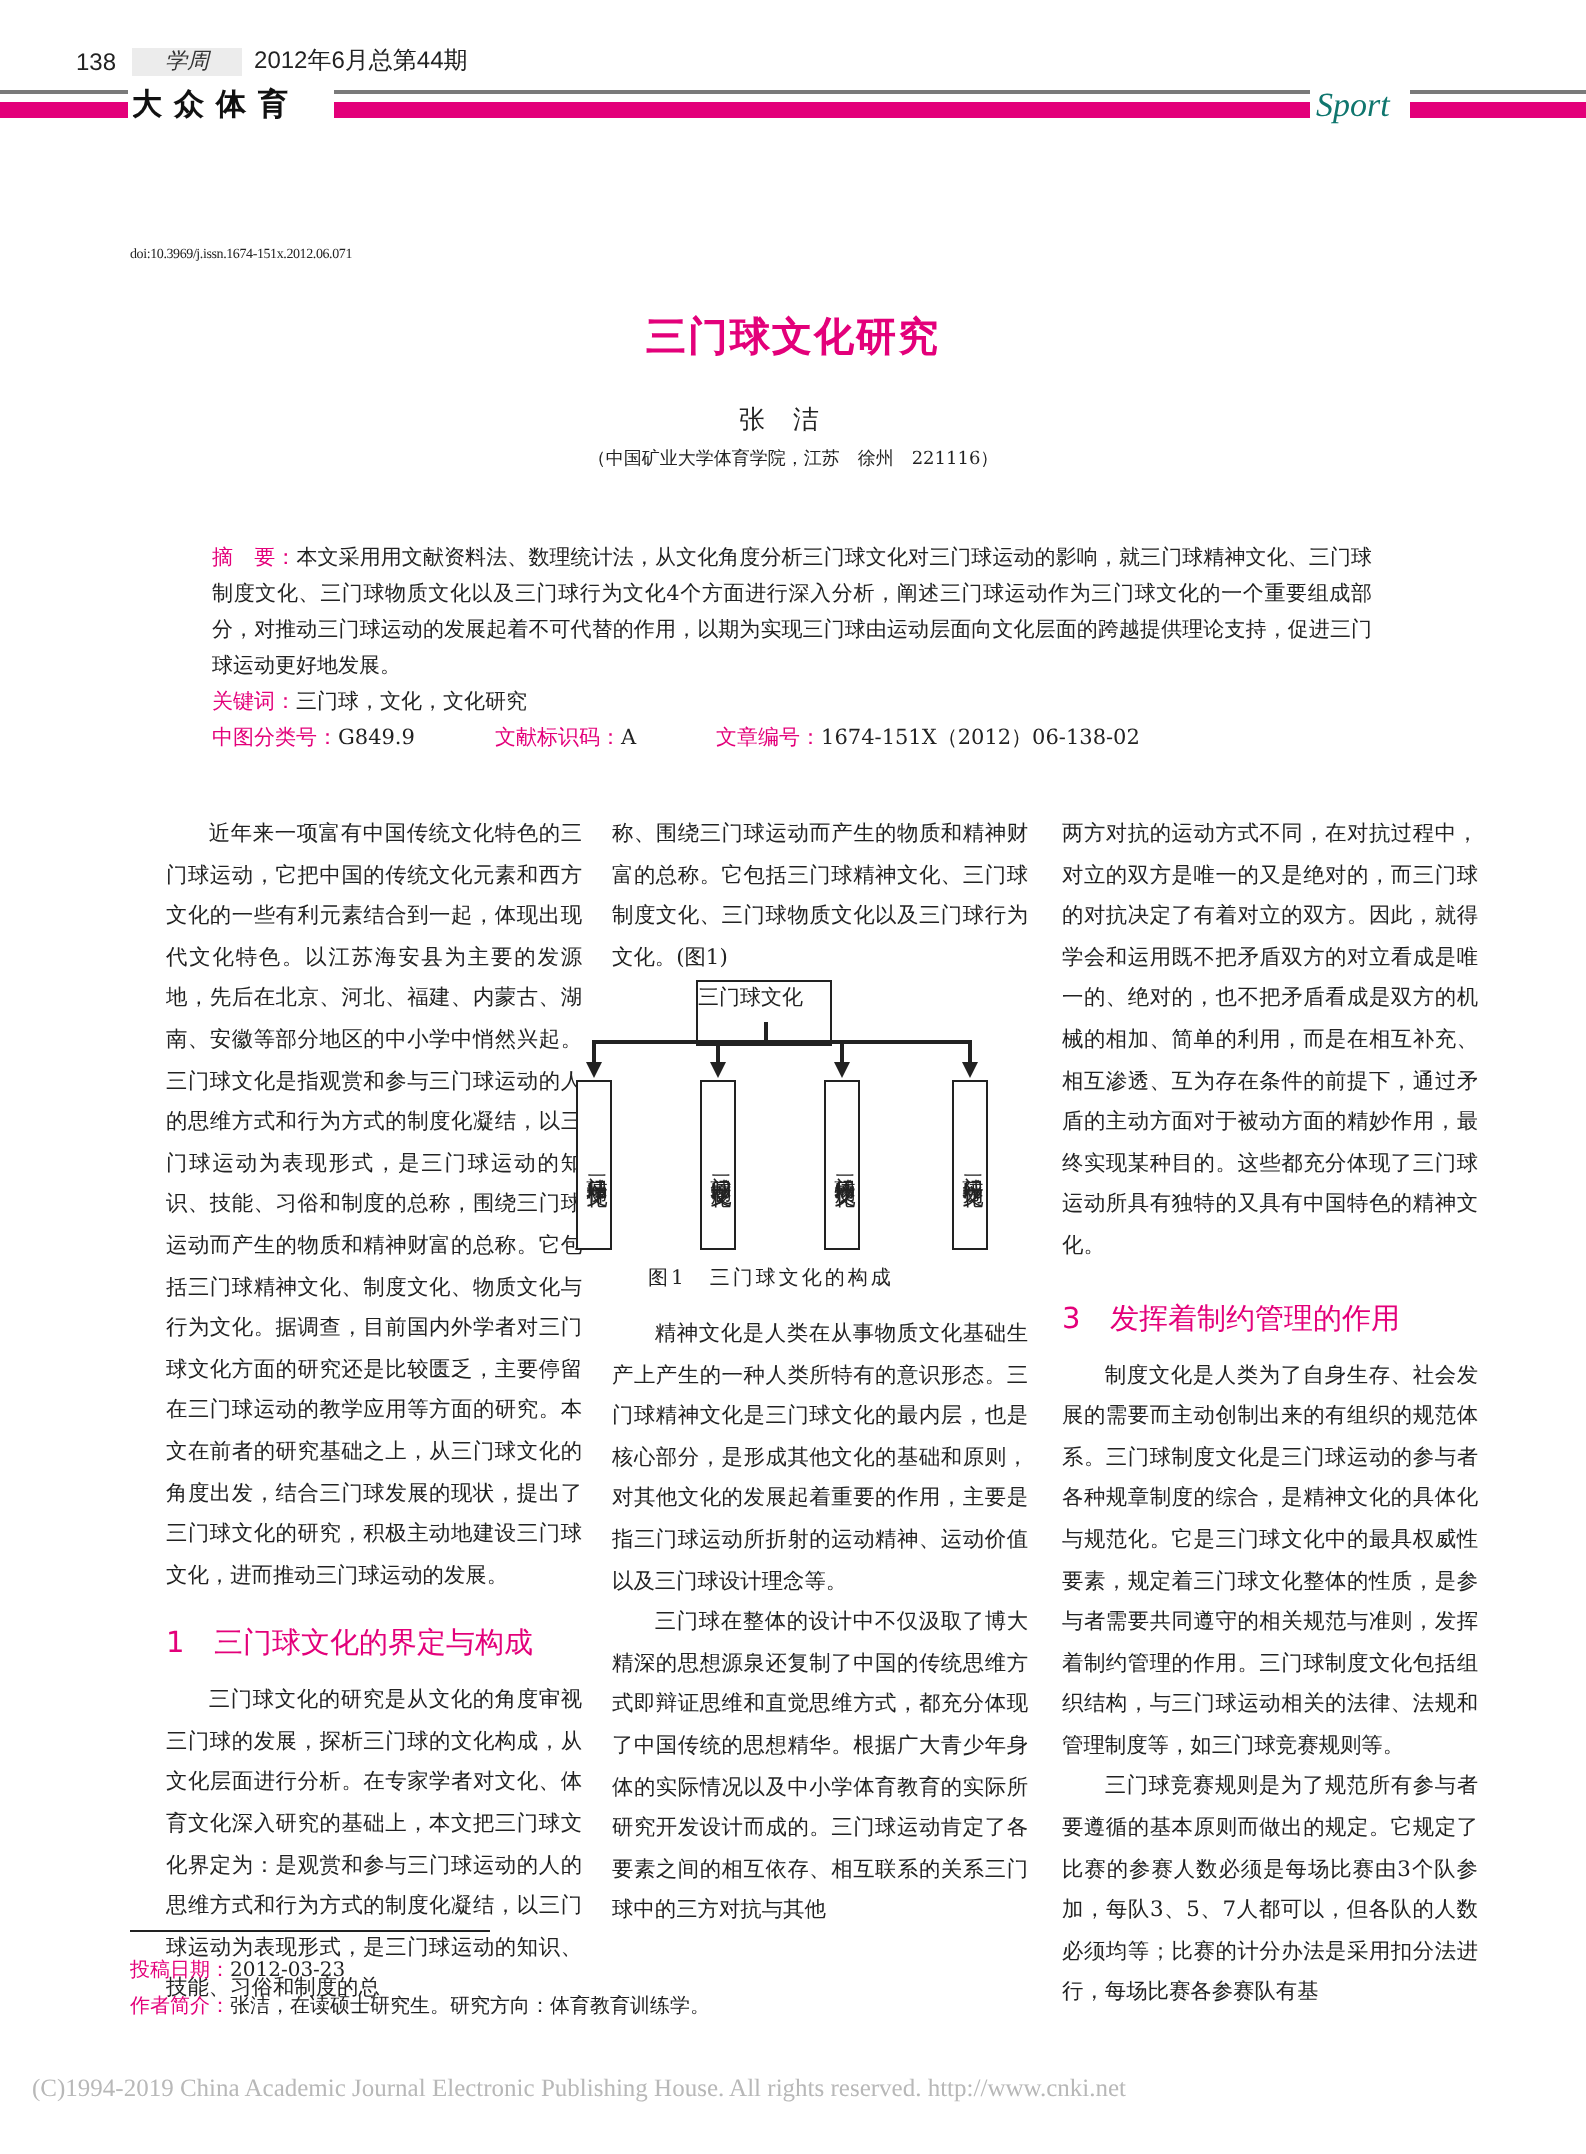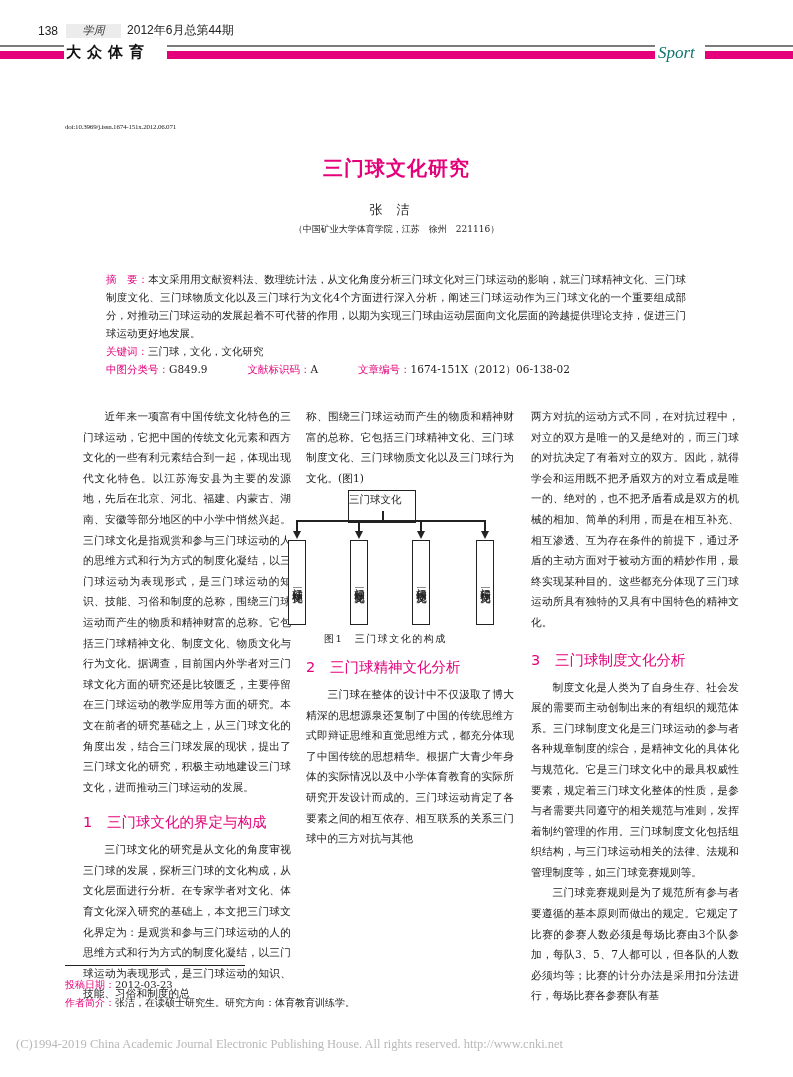--- a/index.html
+++ b/index.html
@@ -117,30 +117,28 @@
   <div class="arrow" style="left:133px;top:43px;"></div>
   <div class="box child" style="left:128px;">三门球物质文化</div>
 
   <div class="ln" style="left:200px;top:32px;width:1.5px;height:12px;"></div>
   <div class="arrow" style="left:197px;top:43px;"></div>
   <div class="box child" style="left:192px;">三门球行为文化</div>
 </div>
 <div class="abs figcap">图1　三门球文化的构成</div>
 
 <div class="col" style="left:286px;top:657px;">
-  <div class="heading" style="margin-bottom:8px;">
-    <span class="num">2</span><span>三门球精神文化分析</span>
-  </div>
+  <p>精神文化是人类在从事物质文化基础生产上产生的一种人类所特有的意识形态。三门球精神文化是三门球文化的最内层，也是核心部分，是形成其他文化的基础和原则，对其他文化的发展起着重要的作用，主要是指三门球运动所折射的运动精神、运动价值以及三门球设计理念等。</p>
   <p>三门球在整体的设计中不仅汲取了博大精深的思想源泉还复制了中国的传统思维方式即辩证思维和直觉思维方式，都充分体现了中国传统的思想精华。根据广大青少年身体的实际情况以及中小学体育教育的实际所研究开发设计而成的。三门球运动肯定了各要素之间的相互依存、相互联系的关系三门球中的三方对抗与其他</p>
 </div>
 
 <div class="col" style="left:511px;top:407px;">
   <div>两方对抗的运动方式不同，在对抗过程中，对立的双方是唯一的又是绝对的，而三门球的对抗决定了有着对立的双方。因此，就得学会和运用既不把矛盾双方的对立看成是唯一的、绝对的，也不把矛盾看成是双方的机械的相加、简单的利用，而是在相互补充、相互渗透、互为存在条件的前提下，通过矛盾的主动方面对于被动方面的精妙作用，最终实现某种目的。这些都充分体现了三门球运动所具有独特的又具有中国特色的精神文化。</div>
   <div class="heading" style="margin-top:16px;margin-bottom:8px;">
-    <span class="num">3</span><span>三门球制度文化分析</span>
+    <span class="num">3</span><span>发挥着制约管理的作用</span>
   </div>
   <p>制度文化是人类为了自身生存、社会发展的需要而主动创制出来的有组织的规范体系。三门球制度文化是三门球运动的参与者各种规章制度的综合，是精神文化的具体化与规范化。它是三门球文化中的最具权威性要素，规定着三门球文化整体的性质，是参与者需要共同遵守的相关规范与准则，发挥着制约管理的作用。三门球制度文化包括组织结构，与三门球运动相关的法律、法规和管理制度等，如三门球竞赛规则等。</p>
   <p>三门球竞赛规则是为了规范所有参与者要遵循的基本原则而做出的规定。它规定了比赛的参赛人数必须是每场比赛由3个队参加，每队3、5、7人都可以，但各队的人数必须均等；比赛的计分办法是采用扣分法进行，每场比赛各参赛队有基</p>
 </div>
 
 <div class="abs rule"></div>
 <div class="abs footnote" style="top:978px;">
   <span class="pink">投稿日期：</span><span>2012-03-23</span>
 </div>
 <div class="abs footnote" style="top:996px;">

